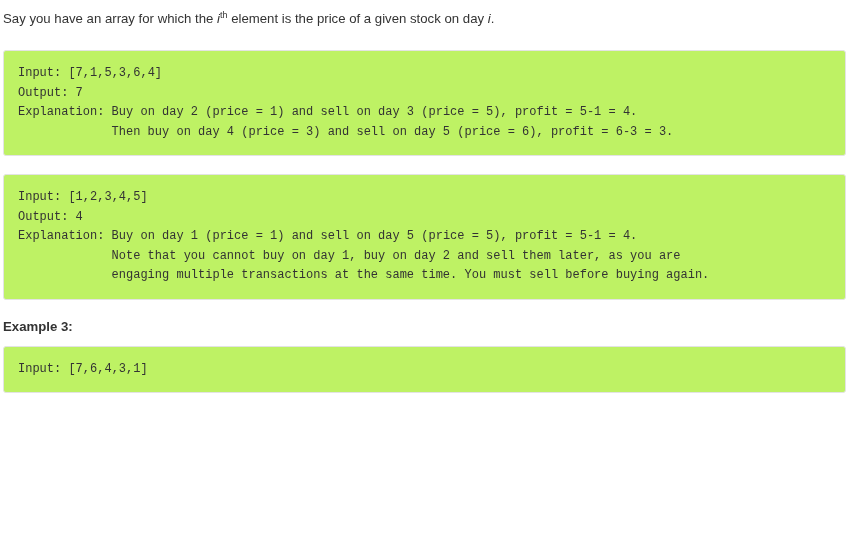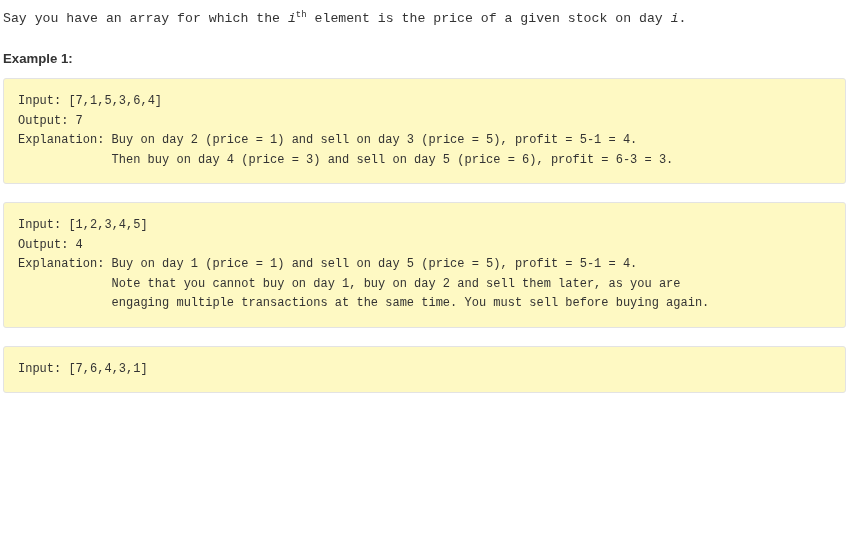--- a/index.html
+++ b/index.html
@@ -21,42 +21,41 @@
   }
   p.para {
     margin: 0 0 18px 0;
     font-size: 13.2px;
     line-height: 23px;
     color: #333333;
     max-width: 845px;
   }
   p.para.first {
     margin-bottom: 20px;
-    font-family: Liberation Mono, monospace;
   }
   .sup-italic {
     font-style: italic;
   }
   .sup-italic sup {
     font-size: 9px;
     font-style: normal;
   }
   .note-label {
     font-weight: bold;
     color: #333333;
   }
   h4.example-heading {
     margin: 0 0 10px 0;
     font-size: 13.2px;
     font-weight: bold;
     line-height: 18px;
     color: #333333;
   }
   .code-block {
-    background: #fef9c3;
+    background: #bef264;
     border: 1px solid #e3e3e3;
     border-radius: 3px;
     padding: 13px 14px 13px 14px;
     margin: 0 0 18px 0;
     width: 843px;
     box-sizing: border-box;
     font-family: "Liberation Mono", monospace;
     font-size: 12px;
     line-height: 19.5px;
     color: #333333;
@@ -72,20 +71,20 @@
 </style>
 </head>
 <body>
 
 <div class="page">
 
   <p class="para first"><span>Say you have an array for which the </span><span class="sup-italic"><span>i</span><sup>th</sup></span><span> element is the price of a given stock on day </span><span class="sup-italic">i</span><span>.</span></p>
 
 
 
-  <h4 class="example-heading">Example 1:</h4>
   <div class="code-block"><div class="code-line"><span>Input:</span><span> [7,1,5,3,6,4]</span></div><div class="code-line"><span>Output:</span><span> 7</span></div><div class="code-line"><span>Explanation:</span><span> Buy on day 2 (price = 1) and sell on day 3 (price = 5), profit = 5-1 = 4.</span></div><div class="code-line">             Then buy on day 4 (price = 3) and sell on day 5 (price = 6), profit = 6-3 = 3.</div></div>
 
   <div class="code-block"><div class="code-line"><span>Input:</span><span> [1,2,3,4,5]</span></div><div class="code-line"><span>Output:</span><span> 4</span></div><div class="code-line"><span>Explanation:</span><span> Buy on day 1 (price = 1) and sell on day 5 (price = 5), profit = 5-1 = 4.</span></div><div class="code-line">             Note that you cannot buy on day 1, buy on day 2 and sell them later, as you are</div><div class="code-line">             engaging multiple transactions at the same time. You must sell before buying again.</div></div>
 
+  <h4 class="example-heading">Example 3:</h4>
   <div class="code-block block-last"><div class="code-line"><span>Input:</span><span> [7,6,4,3,1]</span></div></div>
 
 </div>
 
 </body></html>

